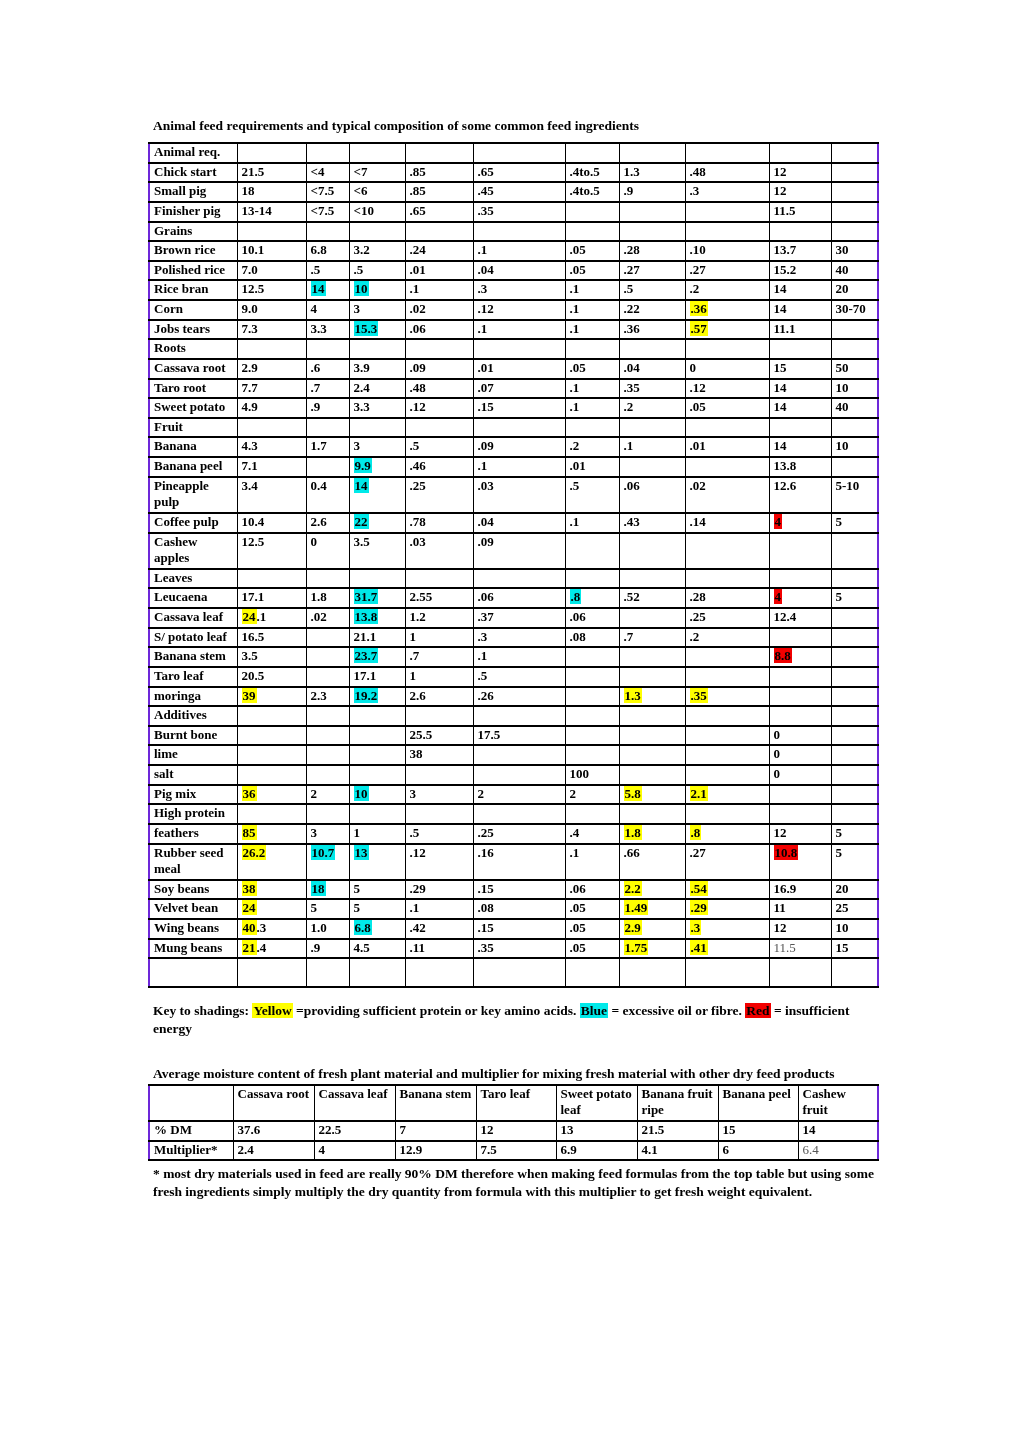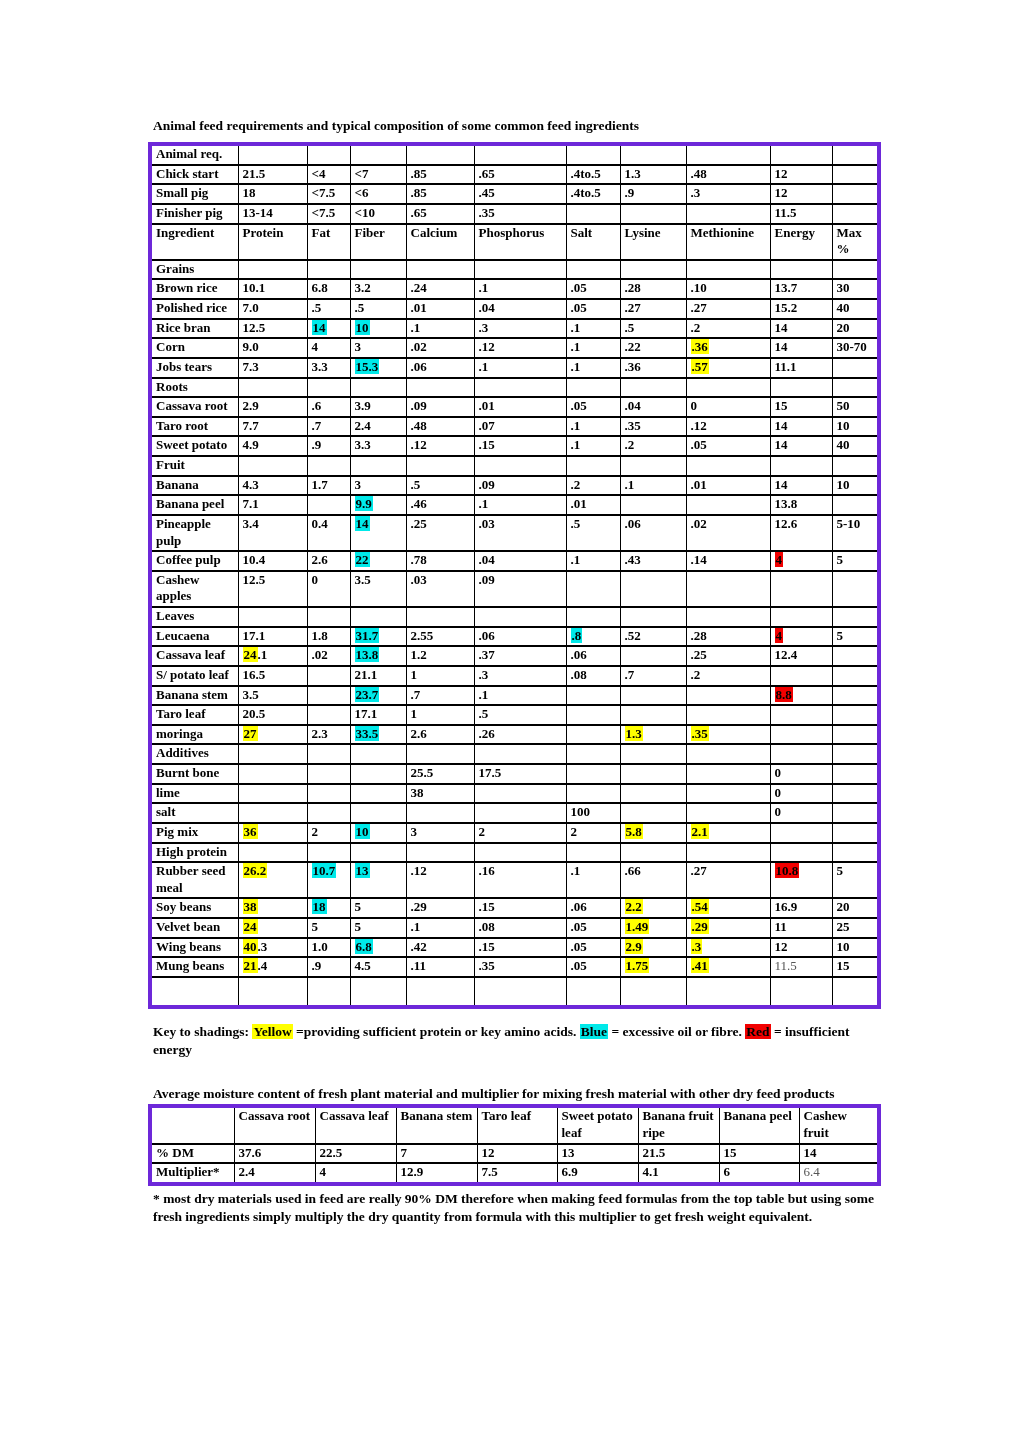--- a/index.html
+++ b/index.html
@@ -6,21 +6,21 @@
   body {
     width:1024px; height:1449px;
     font-family:"Liberation Serif", serif;
     font-weight:bold; color:#000;
   }
   .page { padding:118px 0 0 148px; }
   .doc-title { font-size:13.5px; margin:0 0 8px 5px; }
 
   table { border-collapse:collapse; table-layout:fixed; }
   #feed-table, #moisture-table {
-    width:729px; border:4px solid #6d28d9;
+    width:729px; border:2px solid #6d28d9;
   }
   #feed-table td, #moisture-table td {
     border:2px solid #000;
     border-left-width:1px; border-right-width:1px;
     padding:0 3px 1px 4px;
     font-size:13px; line-height:1.28;
     vertical-align:top; overflow:hidden;
     word-wrap:break-word;
   }
   tr.tall td { height:26px; }
@@ -103,33 +103,20 @@
           <td>&lt;10</td>
           <td>.65</td>
           <td>.35</td>
           <td></td>
           <td></td>
           <td></td>
           <td>11.5</td>
           <td></td>
         </tr>
         <tr>
-          <td>Ingredient</td>
-          <td>Protein</td>
-          <td>Fat</td>
-          <td>Fiber</td>
-          <td>Calcium</td>
-          <td>Phosphorus</td>
-          <td>Salt</td>
-          <td>Lysine</td>
-          <td>Methionine</td>
-          <td>Energy</td>
-          <td>Max %</td>
-        </tr>
-        <tr>
           <td>Grains</td>
           <td></td>
           <td></td>
           <td></td>
           <td></td>
           <td></td>
           <td></td>
           <td></td>
           <td></td>
           <td></td>
@@ -403,23 +390,23 @@
           <td>1</td>
           <td>.5</td>
           <td></td>
           <td></td>
           <td></td>
           <td></td>
           <td></td>
         </tr>
         <tr>
           <td>moringa</td>
-          <td><span class="hl hl-y">27</span></td>
+          <td><span class="hl hl-y">39</span></td>
           <td>2.3</td>
-          <td><span class="hl hl-c">33.5</span></td>
+          <td><span class="hl hl-c">19.2</span></td>
           <td>2.6</td>
           <td>.26</td>
           <td></td>
           <td><span class="hl hl-y">1.3</span></td>
           <td><span class="hl hl-y">.35</span></td>
           <td></td>
           <td></td>
         </tr>
         <tr>
           <td>Additives</td>
@@ -491,20 +478,33 @@
           <td></td>
           <td></td>
           <td></td>
           <td></td>
           <td></td>
           <td></td>
           <td></td>
           <td></td>
           <td></td>
           <td></td>
+        </tr>
+        <tr>
+          <td>feathers</td>
+          <td><span class="hl hl-y">85</span></td>
+          <td>3</td>
+          <td>1</td>
+          <td>.5</td>
+          <td>.25</td>
+          <td>.4</td>
+          <td><span class="hl hl-y">1.8</span></td>
+          <td><span class="hl hl-y">.8</span></td>
+          <td>12</td>
+          <td>5</td>
         </tr>
         <tr>
           <td>Rubber seed meal</td>
           <td><span class="hl hl-y">26.2</span></td>
           <td><span class="hl hl-c">10.7</span></td>
           <td><span class="hl hl-c">13</span></td>
           <td>.12</td>
           <td>.16</td>
           <td>.1</td>
           <td>.66</td>

